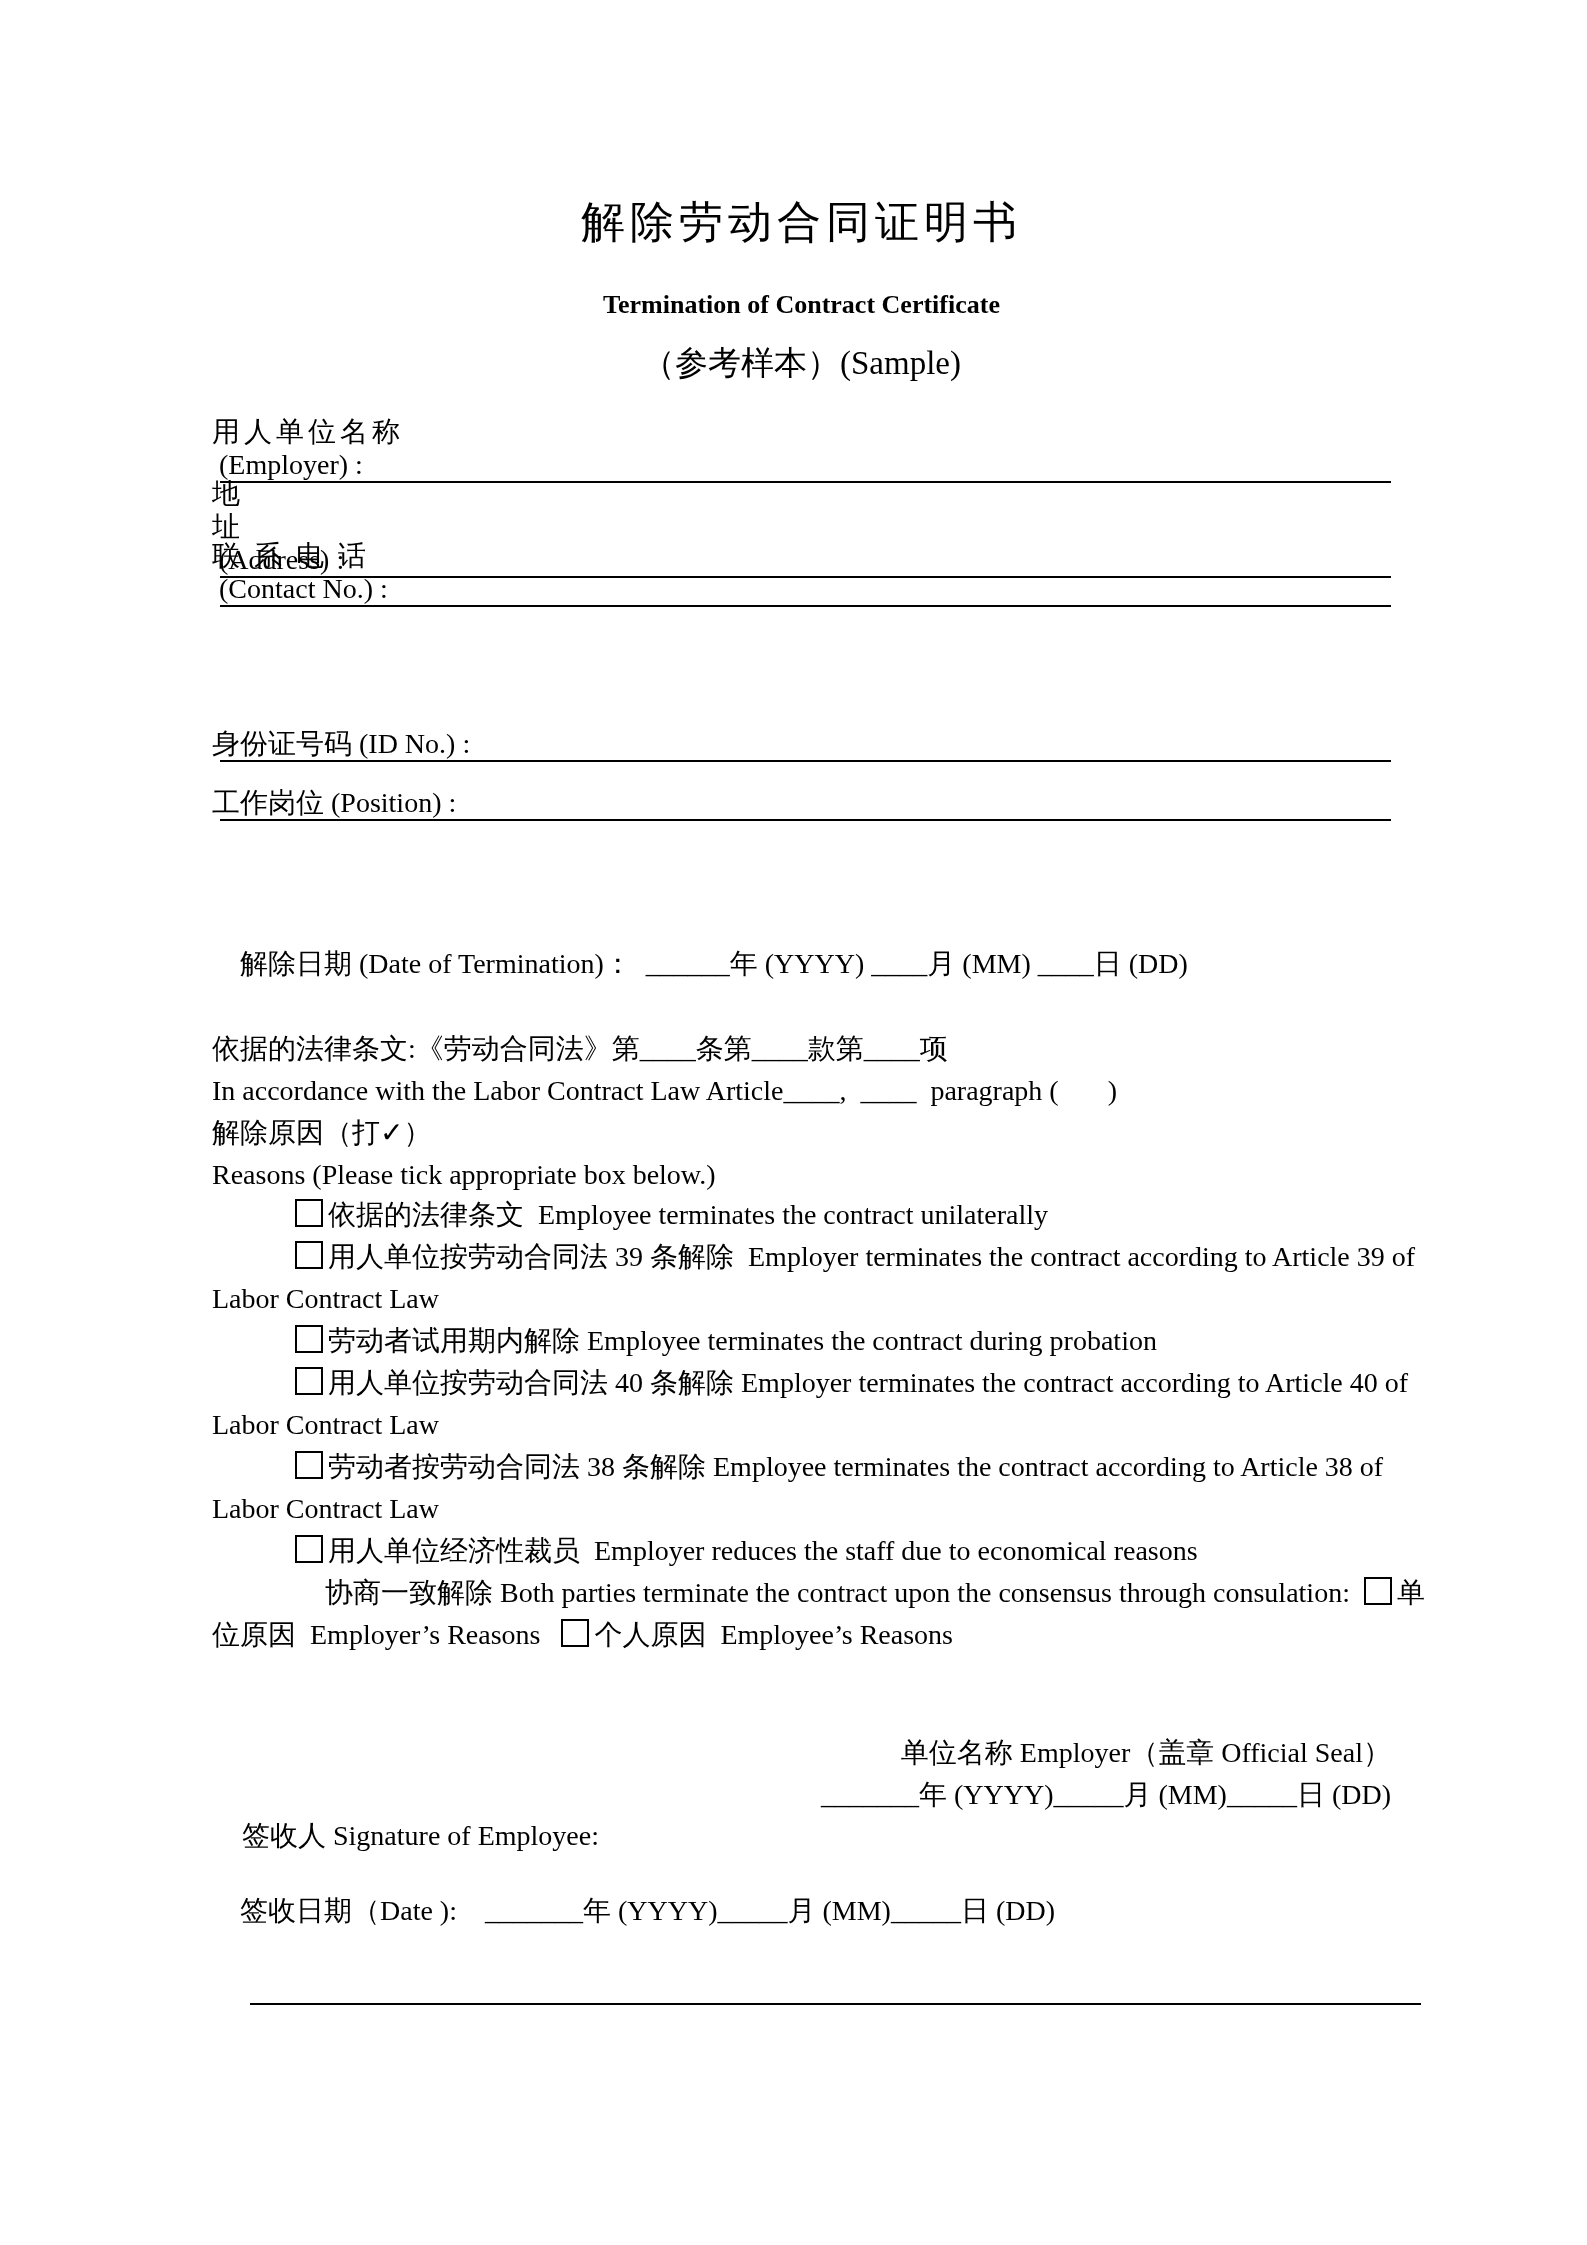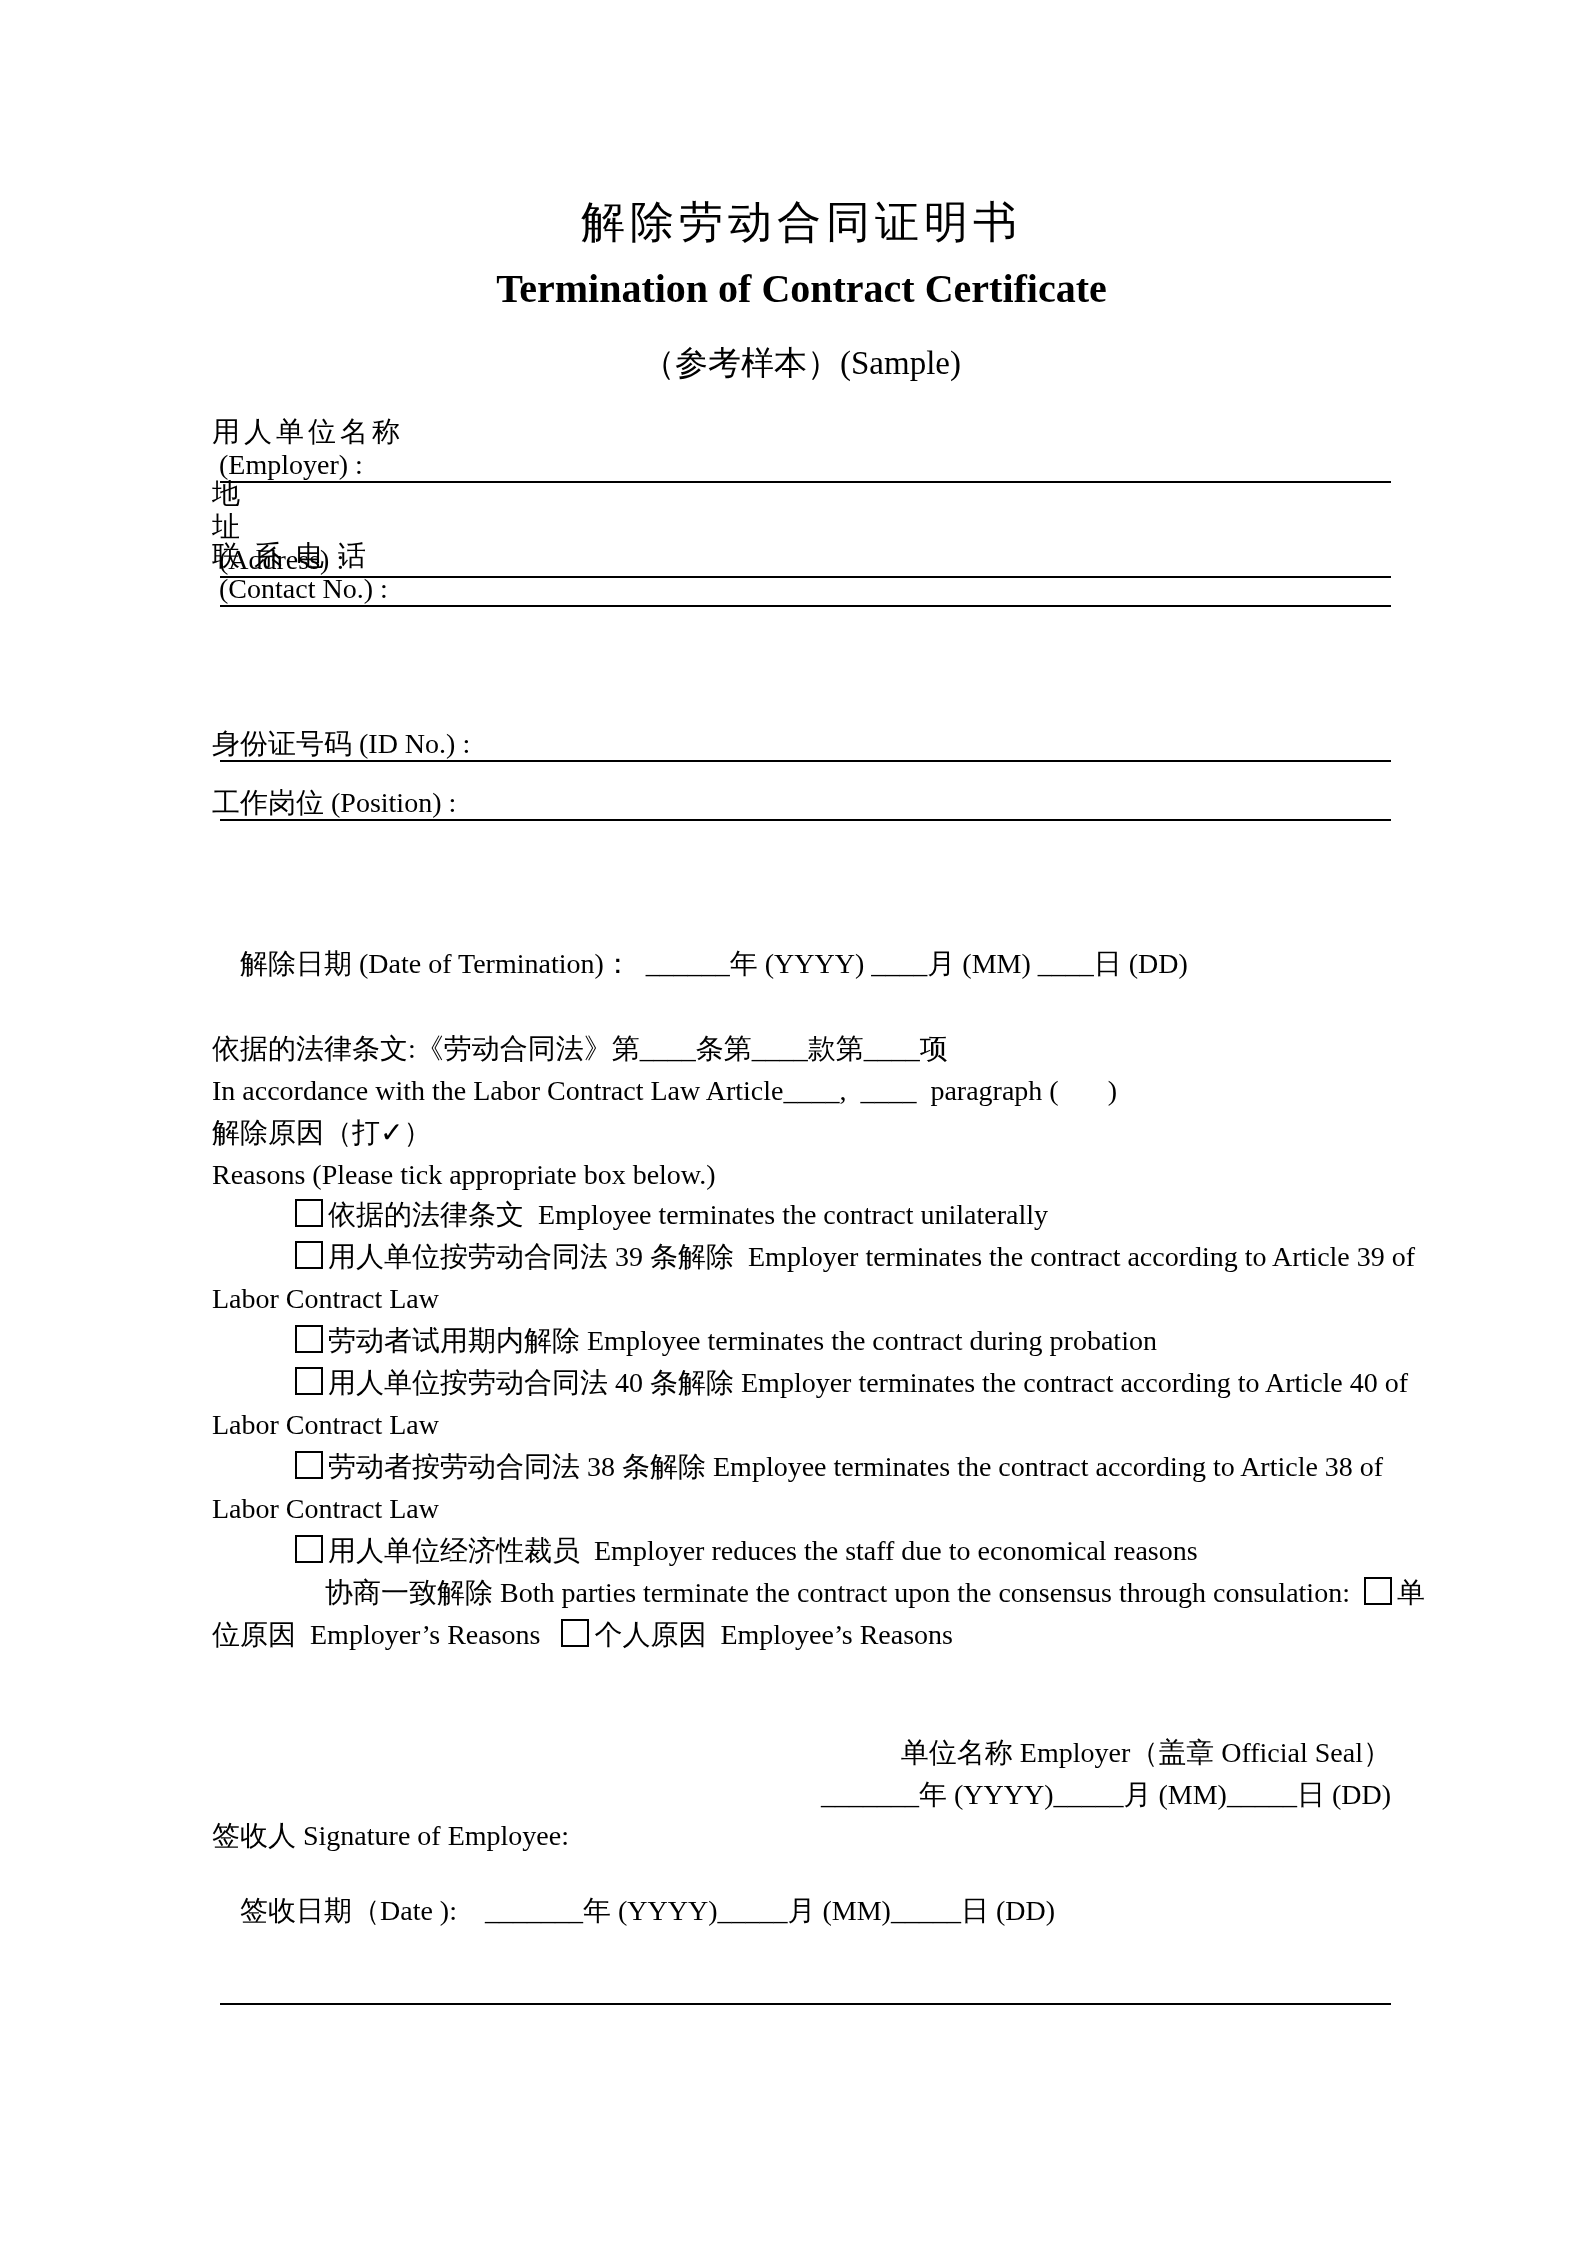--- a/index.html
+++ b/index.html
@@ -9,21 +9,21 @@
     height: 2245px;
     background: #ffffff;
     color: #000000;
     font-family: "Liberation Serif", "DejaVu Serif", serif;
     font-size: 28px;
     overflow: hidden;
   }
   .abs { position: absolute; }
   .centered { left: 212px; width: 1179px; text-align: center; }
   .title-cn { top: 196px; font-size: 44px; line-height: 54px; letter-spacing: 5px; }
-  .title-en { top: 268px; font-size: 40px; line-height: 42px; font-weight: 700; }
+  .title-en { top: 284px; font-size: 26px; line-height: 42px; font-weight: 700; }
   .sample   { top: 340px; font-size: 33px; line-height: 46px; }
 
   .fieldrow {
     position: absolute;
     left: 212px;
     width: 1179px;
     height: 33px;
     line-height: 33px;
     display: flex;
     align-items: stretch;
@@ -131,21 +131,21 @@
     <p><span class="cb"></span><span class="t">用人单位按劳动合同法 39 条解除  Employer terminates the contract according to Article 39 of Labor Contract Law</span></p>
     <p><span class="cb"></span><span class="t">劳动者试用期内解除 Employee terminates the contract during probation</span></p>
     <p><span class="cb"></span><span class="t">用人单位按劳动合同法 40 条解除 Employer terminates the contract according to Article 40 of Labor Contract Law</span></p>
     <p><span class="cb"></span><span class="t">劳动者按劳动合同法 38 条解除 Employee terminates the contract according to Article 38 of Labor Contract Law</span></p>
     <p><span class="cb"></span><span class="t">用人单位经济性裁员  Employer reduces the staff due to economical reasons</span></p>
     <p class="consensus"><span class="t">协商一致解除 Both parties terminate the contract upon the consensus through consulation:  </span><span class="cb"></span><span class="t">单位原因  Employer’s Reasons   </span><span class="cb"></span><span class="t">个人原因  Employee’s Reasons</span></p>
   </div>
 
   <div class="textrow right" style="top:1736px">单位名称 Employer（盖章 Official Seal）</div>
   <div class="textrow right" style="top:1778px">_______年 (YYYY)_____月 (MM)_____日 (DD)</div>
-  <div class="fieldrow" style="top:1819px; height:34px; line-height:34px;">
+  <div class="fieldrow" style="top:1819px; height:34px; line-height:34px;margin-left:30px;">
     <span class="lbl">签收人 Signature of Employee:  </span>
     <span class="fill fixed"></span>
   </div>
   <div class="textrow" style="top:1860px">
     <span>签收日期（Date ):    </span><span>_______年 (YYYY)_____月 (MM)_____日 (DD)</span>
   </div>
 
 </div>
 
 </body></html>

